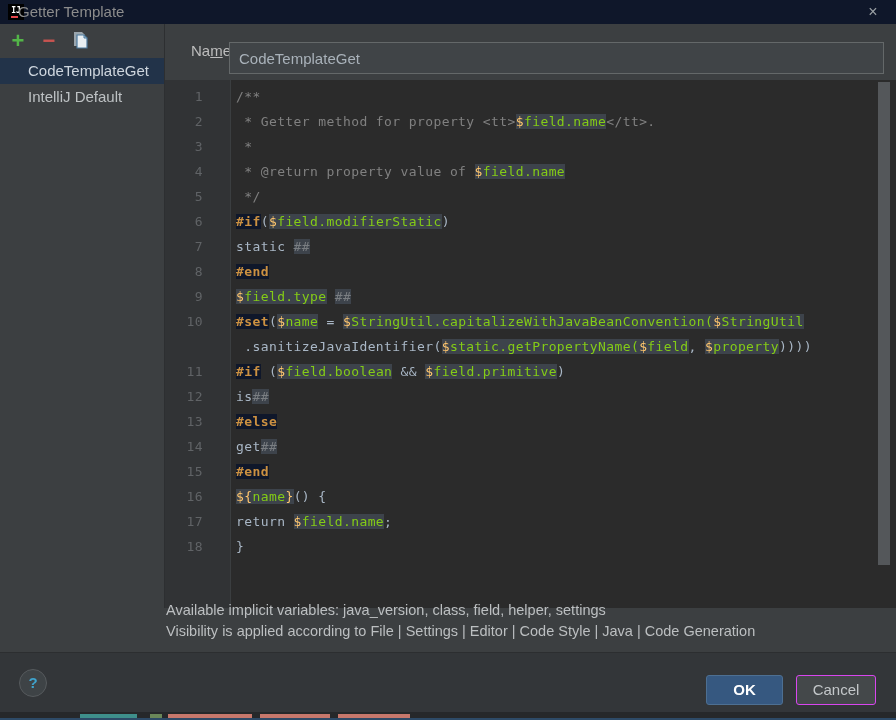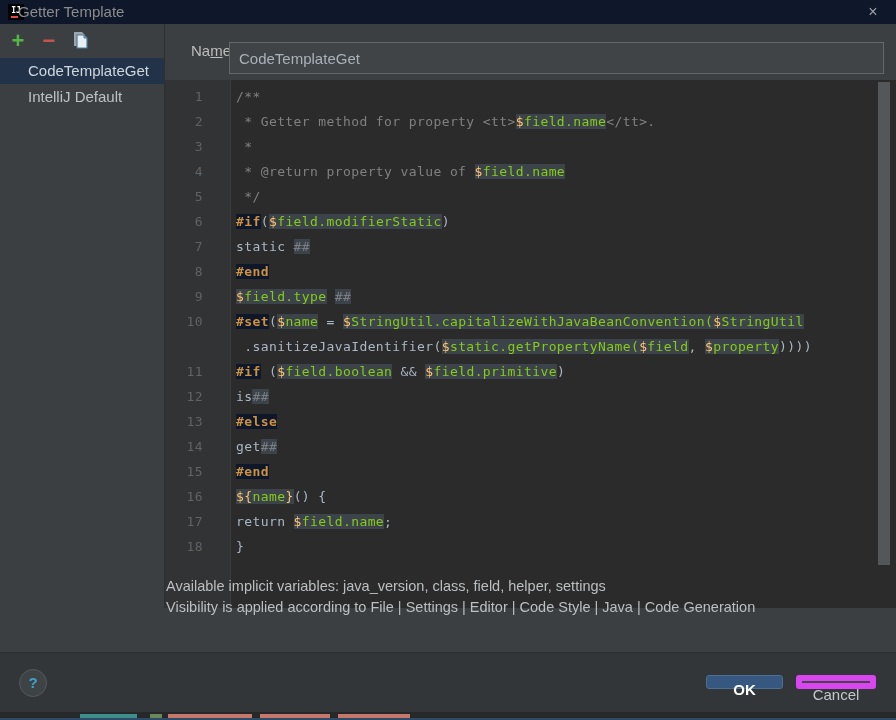--- a/index.html
+++ b/index.html
@@ -48,34 +48,34 @@
   .tk-cm { color:#808080; }
   .tk-tx { color:#a9b7c6; }
   .tk-pn { color:#a9b7c6; }
   .tk-di { color:#cc9141; background:#0f172a; font-weight:bold; }
   .tk-dl { color:#ffc66d; background:#3d434b; }
   .tk-vr { color:#84cc16; background:#3d434b; }
   .tk-hs { color:#7a7e82; background:#3d434b; }
   .scroll-thumb { position:absolute; right:6px; top:2px; width:12px; height:483px; background:#54575a; }
 
   
-  .hints { position:absolute; left:166px; top:576px; width:724px; color:#bcbfc1;
+  .hints { position:absolute; left:166px; top:600px; width:724px; color:#bcbfc1;
            font-size:14.5px; line-height:21px; }
 
   
   .bottombar { position:absolute; left:0; top:652px; width:896px; height:60px;
                background:#333639; border-top:1px solid #2c2e30; }
   .help-btn { position:absolute; left:19px; top:16px; width:28px; height:28px; border-radius:50%;
               background:#3e4346; border:1px solid #565a5d; color:#3fa3cc; font-weight:bold;
               font-size:15px; text-align:center; line-height:26px; }
-  .btn { position:absolute; top:22px; height:14px; border-radius:3px; text-align:center;
+  .btn { position:absolute; top:22px; height:30px; border-radius:3px; text-align:center;
          line-height:28px; font-size:15px; }
   .btn-ok { left:706px; width:77px; background:#365880; border:1px solid #4d6f92;
             color:#ffffff; font-weight:bold; }
-  .btn-cancel { left:796px; width:80px; background:#44484a; border:6px solid #d946ef; color:#c3c7c9; }
+  .btn-cancel { left:796px; width:80px; background:#44484a; border:1px solid #d946ef; color:#c3c7c9; }
 
   
   .sliver { position:absolute; left:0; top:712px; width:896px; height:8px; background:#26282a; }
   .sliver .frag { position:absolute; top:2px; height:4px; }
   .sliver .teal { left:80px; width:57px; background:#3e8f8b; }
   .sliver .green { left:150px; width:12px; background:#6a8759; }
   .sliver .sal1 { left:168px; width:84px; background:#c6776b; }
   .sliver .sal2 { left:260px; width:70px; background:#c6776b; }
   .sliver .sal3 { left:338px; width:72px; background:#c6776b; }
   .sliver .blue-edge { position:absolute; left:0; bottom:0; width:100%; height:2px; background:#2d4a67; }

